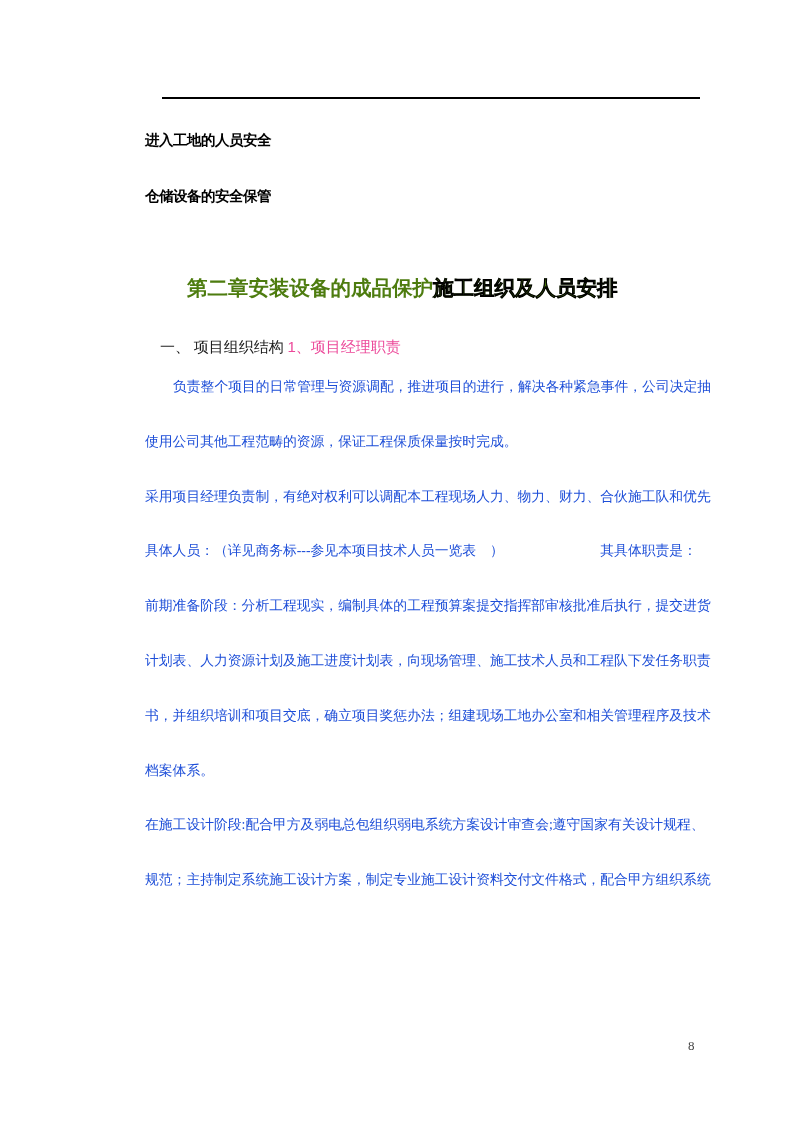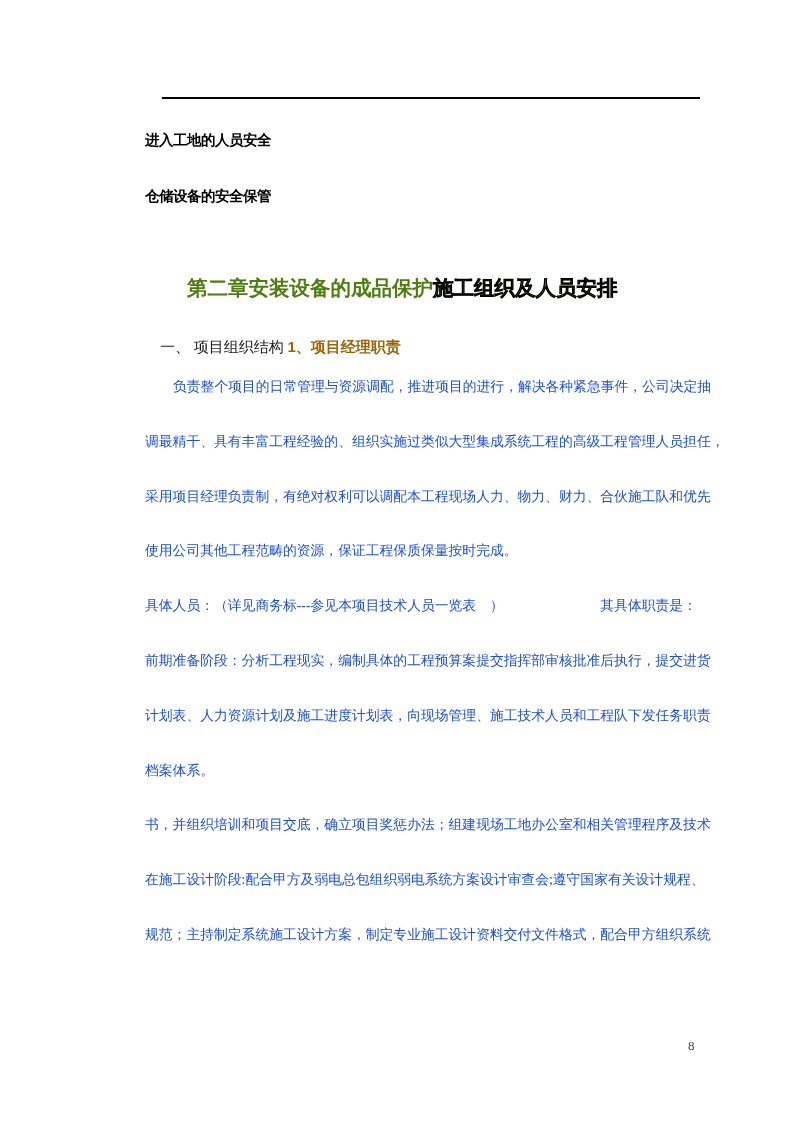--- a/index.html
+++ b/index.html
@@ -66,22 +66,22 @@
     line-height: 19px;
     white-space: pre;
     color: #1a1a1a;
   }
   .section-heading .sec-regular {
     font-family: "Liberation Serif", "DejaVu Serif", serif;
     font-weight: normal;
   }
   .section-heading .sec-bold {
     font-family: "Liberation Sans", "DejaVu Sans", sans-serif;
-    font-weight: bold;
-    color: #a16207;
+    font-weight: normal;
+    color: #ec4899;
   }
   .body-text {
     position: absolute;
     left: 145px;
     top: 360px;
     width: 585px;
     font-size: 13.8px;
     line-height: 54.8px;
     color: #1d4ed8;
   }
@@ -116,27 +116,26 @@
   <div class="chapter-title">
     <span class="title-serif">第二章安装设备的成品保护</span><span class="title-black">施工组织及人员安排</span>
   </div>
 
   <div class="section-heading">
     <span class="sec-regular">一、 项目组织结构 </span><span class="sec-bold">1、项目经理职责</span>
   </div>
 
   <div class="body-text">
     <div class="line indent">负责整个项目的日常管理与资源调配，推进项目的进行，解决各种紧急事件，公司决定抽</div>
-    <div class="line">调最精干、具有丰富工程经验的、组织实施过类似大型集成系统工程的高级工程管理人员担任，</div>
+    <div class="line">使用公司其他工程范畴的资源，保证工程保质保量按时完成。</div>
     <div class="line">采用项目经理负责制，有绝对权利可以调配本工程现场人力、物力、财力、合伙施工队和优先</div>
-    <div class="line">使用公司其他工程范畴的资源，保证工程保质保量按时完成。</div>
     <div class="line">具体人员：（详见商务标---参见本项目技术人员一览表　）　　　　　　　其具体职责是：</div>
     <div class="line">前期准备阶段：分析工程现实，编制具体的工程预算案提交指挥部审核批准后执行，提交进货</div>
     <div class="line">计划表、人力资源计划及施工进度计划表，向现场管理、施工技术人员和工程队下发任务职责</div>
+    <div class="line">书，并组织培训和项目交底，确立项目奖惩办法；组建现场工地办公室和相关管理程序及技术</div>
     <div class="line">档案体系。</div>
-    <div class="line">书，并组织培训和项目交底，确立项目奖惩办法；组建现场工地办公室和相关管理程序及技术</div>
     <div class="line">在施工设计阶段:配合甲方及弱电总包组织弱电系统方案设计审查会;遵守国家有关设计规程、</div>
     <div class="line">规范；主持制定系统施工设计方案，制定专业施工设计资料交付文件格式，配合甲方组织系统</div>
   </div>
 
   <div class="page-number">8</div>
 
 </div>
 
 </body></html>

